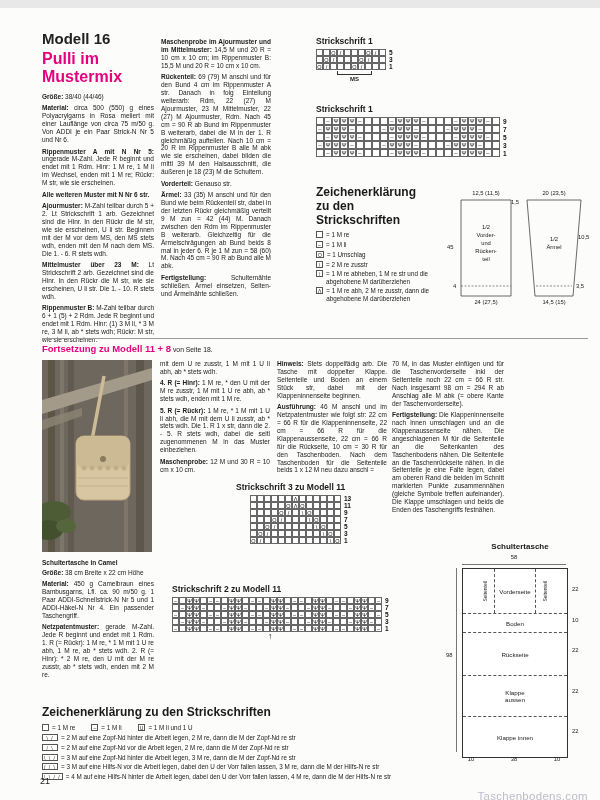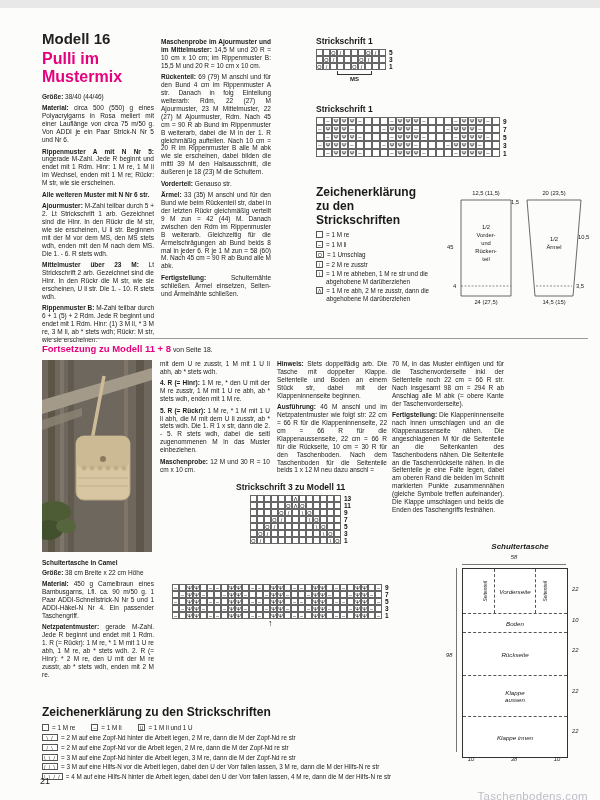--- a/index.html
+++ b/index.html
@@ -471,20 +471,21 @@
           <span class="g-cell"></span>
           <span class="g-cell"></span>
           <span class="g-cell">\</span>
           <span class="g-cell">O</span>
           <span class="g-label">1</span>
         </div>
       </div>
   </div>
 
   <div class="block" style="left:172px;top:576px;">
+    <h3 class="chart-head">Strickschrift 2 zu Modell 11</h3>
     <div>
         <div class="g-row">
           <span class="g-cell">–</span>
           <span class="g-cell"></span>
           <span class="g-cell">Ψ</span>
           <span class="g-cell">Ψ</span>
           <span class="g-cell"></span>
           <span class="g-cell">–</span>
           <span class="g-cell">–</span>
           <span class="g-cell"></span>
@@ -679,21 +680,21 @@
     <div class="leg-item">
         <span class="sym wide">/ / \</span>
         <span class="leg-text">= 3 M auf eine Hilfs-N vor die Arbeit legen, dabei den U der Vorr fallen lassen, 3 M re, dann die M der Hilfs-N re str</span>
       </div>
     <div class="leg-item">
         <span class="sym wide">\ \ / /</span>
         <span class="leg-text">= 4 M auf eine Hilfs-N hinter die Arbeit legen, dabei den U der Vorr fallen lassen, 4 M re, dann die M der Hilfs-N re str</span>
       </div>
   </div>
 
-  <div class="block" style="left:450px;top:534px;width:140px;height:234px;font-style:italic;">
+  <div class="block" style="left:450px;top:534px;width:140px;height:234px;">
     <div class="bag-title">Schultertasche</div>
     <span class="meas" style="left:12px;top:12px;width:104px;">58</span>
     <div class="dim-h" style="left:12px;top:22px;width:104px;"></div>
     <div class="dim-v" style="left:6px;top:26px;height:184px;"></div>
     <span class="meas" style="left:-4px;top:110px;">98</span>
     <div class="bag-box" style="left:12px;top:26px;width:104px;">
       <div class="bag-sec" style="height:44px;">
         <div class="strip l">
             <span class="vert">Seitenteil</span>
           </div>

